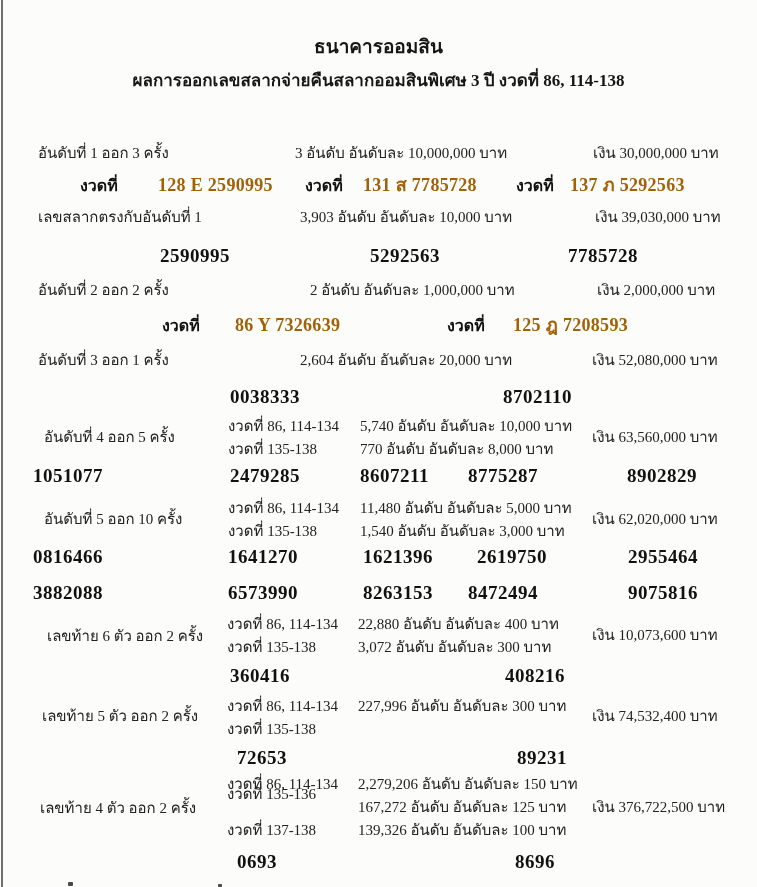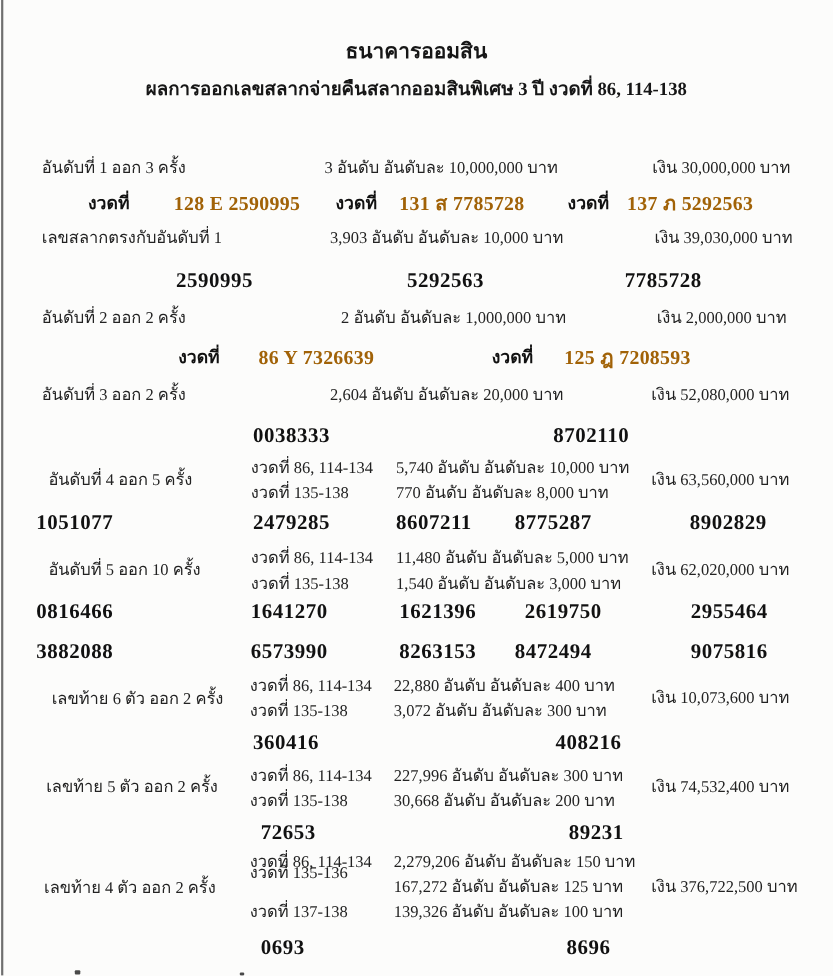--- a/index.html
+++ b/index.html
@@ -56,21 +56,21 @@
 
   <div class="tx" style="left:38px; top:281px;">อันดับที่ 2 ออก 2 ครั้ง</div>
   <div class="tx" style="left:310px; top:281px;">2  อันดับ  อันดับละ 1,000,000 บาท</div>
   <div class="money" style="left:597px; top:281px;">เงิน 2,000,000 บาท</div>
 
   <div class="pword" style="left:162px; top:316px;">งวดที่</div>
   <div class="wnum" style="left:235px; top:315px;">86 Y 7326639</div>
   <div class="pword" style="left:447px; top:316px;">งวดที่</div>
   <div class="wnum" style="left:513px; top:315px;">125 ฎ 7208593</div>
 
-  <div class="tx" style="left:38px; top:351px;">อันดับที่ 3 ออก 2 ครั้ง</div>
+  <div class="tx" style="left:38px; top:351px;">อันดับที่ 3 ออก 1 ครั้ง</div>
   <div class="tx" style="left:300px; top:351px;">2,604  อันดับ อันดับละ 20,000 บาท</div>
   <div class="money" style="left:592px; top:351px;">เงิน 52,080,000 บาท</div>
 
   <div class="bnum" style="left:230px; top:387px;">0038333</div>
   <div class="bnum" style="left:503px; top:387px;">8702110</div>
 
   <div class="tx" style="left:44px; top:428px;">อันดับที่ 4 ออก 5 ครั้ง</div>
   <div class="tx" style="left:228px; top:417px;">งวดที่ 86, 114-134</div>
   <div class="tx" style="left:360px; top:417px;">5,740  อันดับ อันดับละ 10,000 บาท</div>
   <div class="tx" style="left:228px; top:440px;">งวดที่ 135-138</div>
@@ -109,21 +109,20 @@
   <div class="tx" style="left:358px; top:638px;">3,072  อันดับ อันดับละ 300 บาท</div>
   <div class="money" style="left:592px; top:626px;">เงิน 10,073,600 บาท</div>
 
   <div class="bnum" style="left:230px; top:666px;">360416</div>
   <div class="bnum" style="left:505px; top:666px;">408216</div>
 
   <div class="tx" style="left:42px; top:707px;">เลขท้าย 5 ตัว ออก 2 ครั้ง</div>
   <div class="tx" style="left:227px; top:697px;">งวดที่ 86, 114-134</div>
   <div class="tx" style="left:358px; top:697px;">227,996 อันดับ อันดับละ 300 บาท</div>
   <div class="tx" style="left:227px; top:720px;">งวดที่ 135-138</div>
-  <div class="tx" style="left:358px; top:720px;">30,668  อันดับ อันดับละ 200 บาท</div>
   <div class="money" style="left:592px; top:707px;">เงิน 74,532,400 บาท</div>
 
   <div class="bnum" style="left:237px; top:748px;">72653</div>
   <div class="bnum" style="left:517px; top:748px;">89231</div>
 
   <div class="tx" style="left:40px; top:799px;">เลขท้าย 4 ตัว ออก 2 ครั้ง</div>
   <div class="tx" style="left:227px; top:775px;">งวดที่ 86, 114-134</div>
   <div class="tx" style="left:358px; top:775px;">2,279,206  อันดับ อันดับละ 150 บาท</div>
   <div class="tx" style="left:227px; top:785px;">งวดที่ 135-136</div>
   <div class="tx" style="left:358px; top:798px;">167,272  อันดับ อันดับละ 125 บาท</div>

